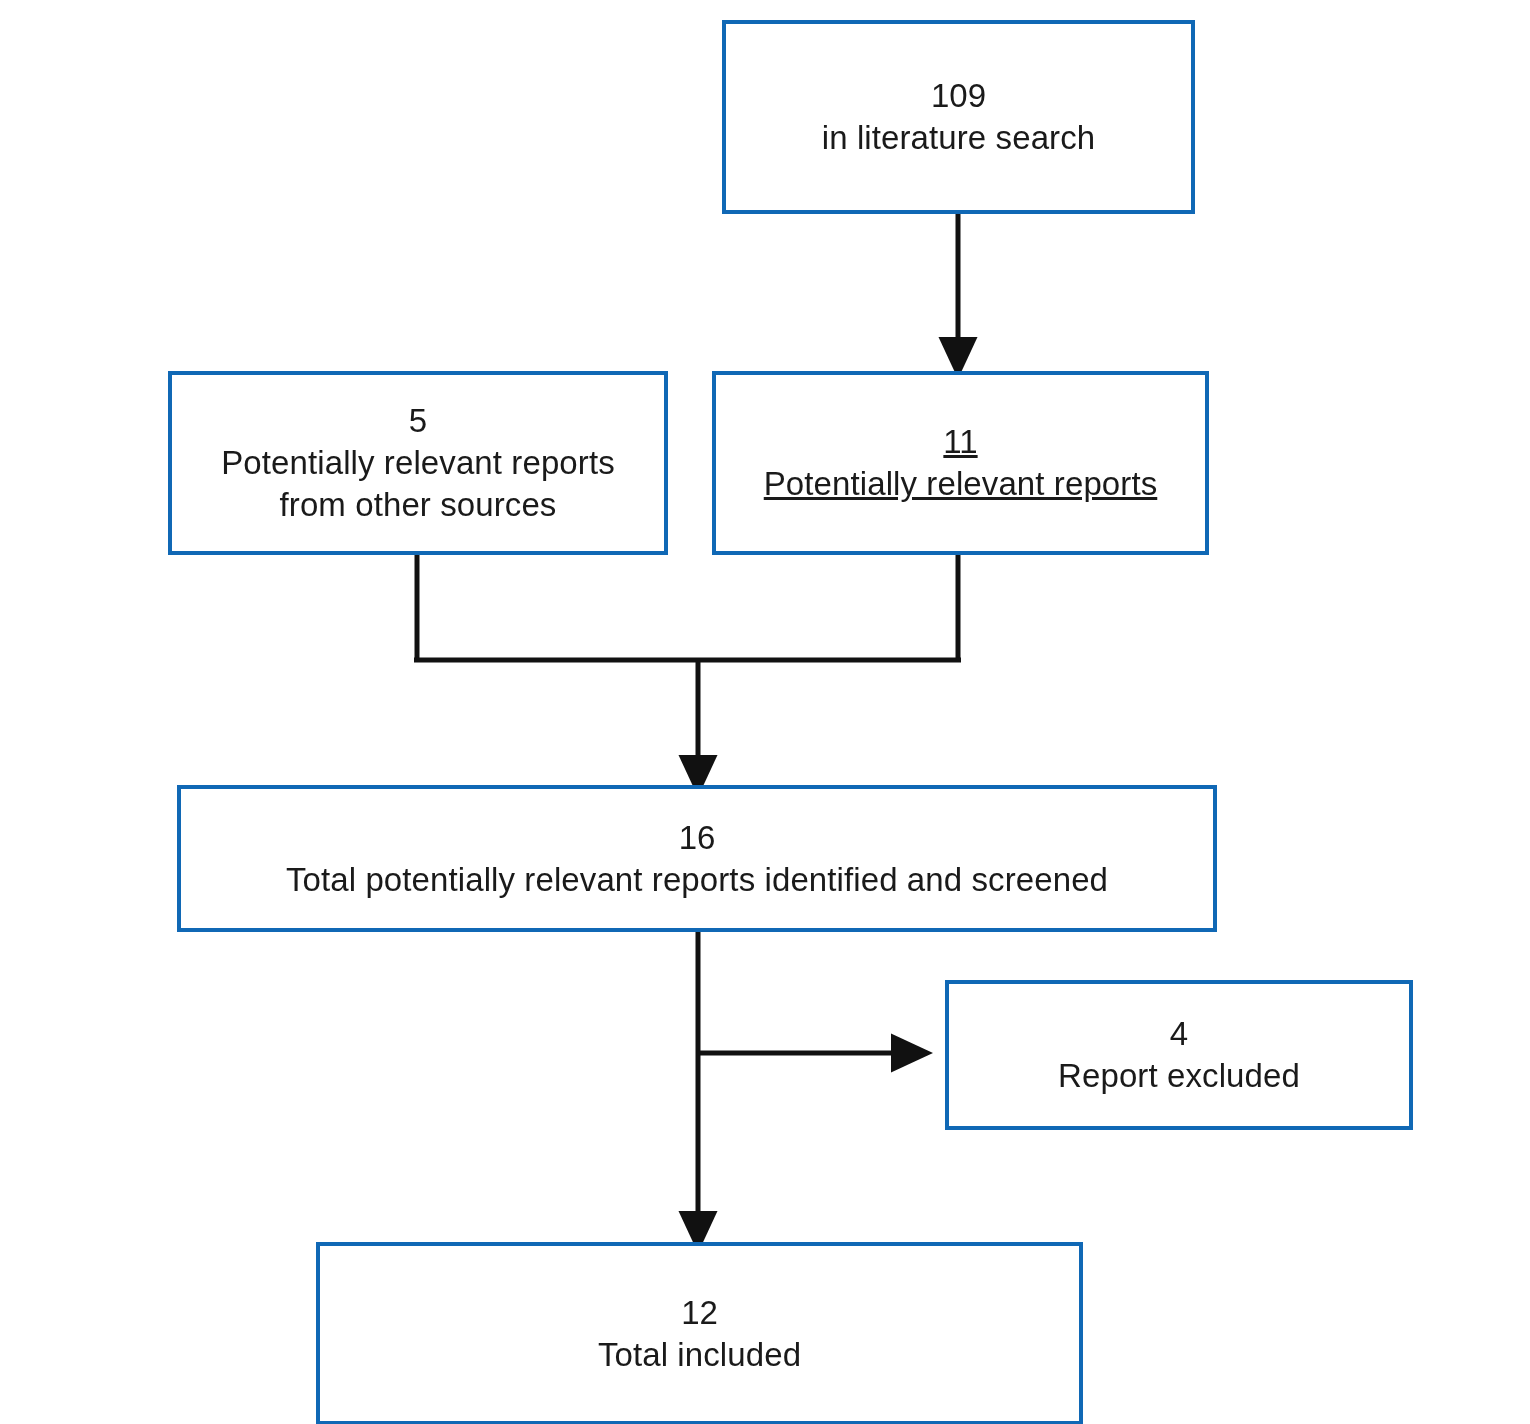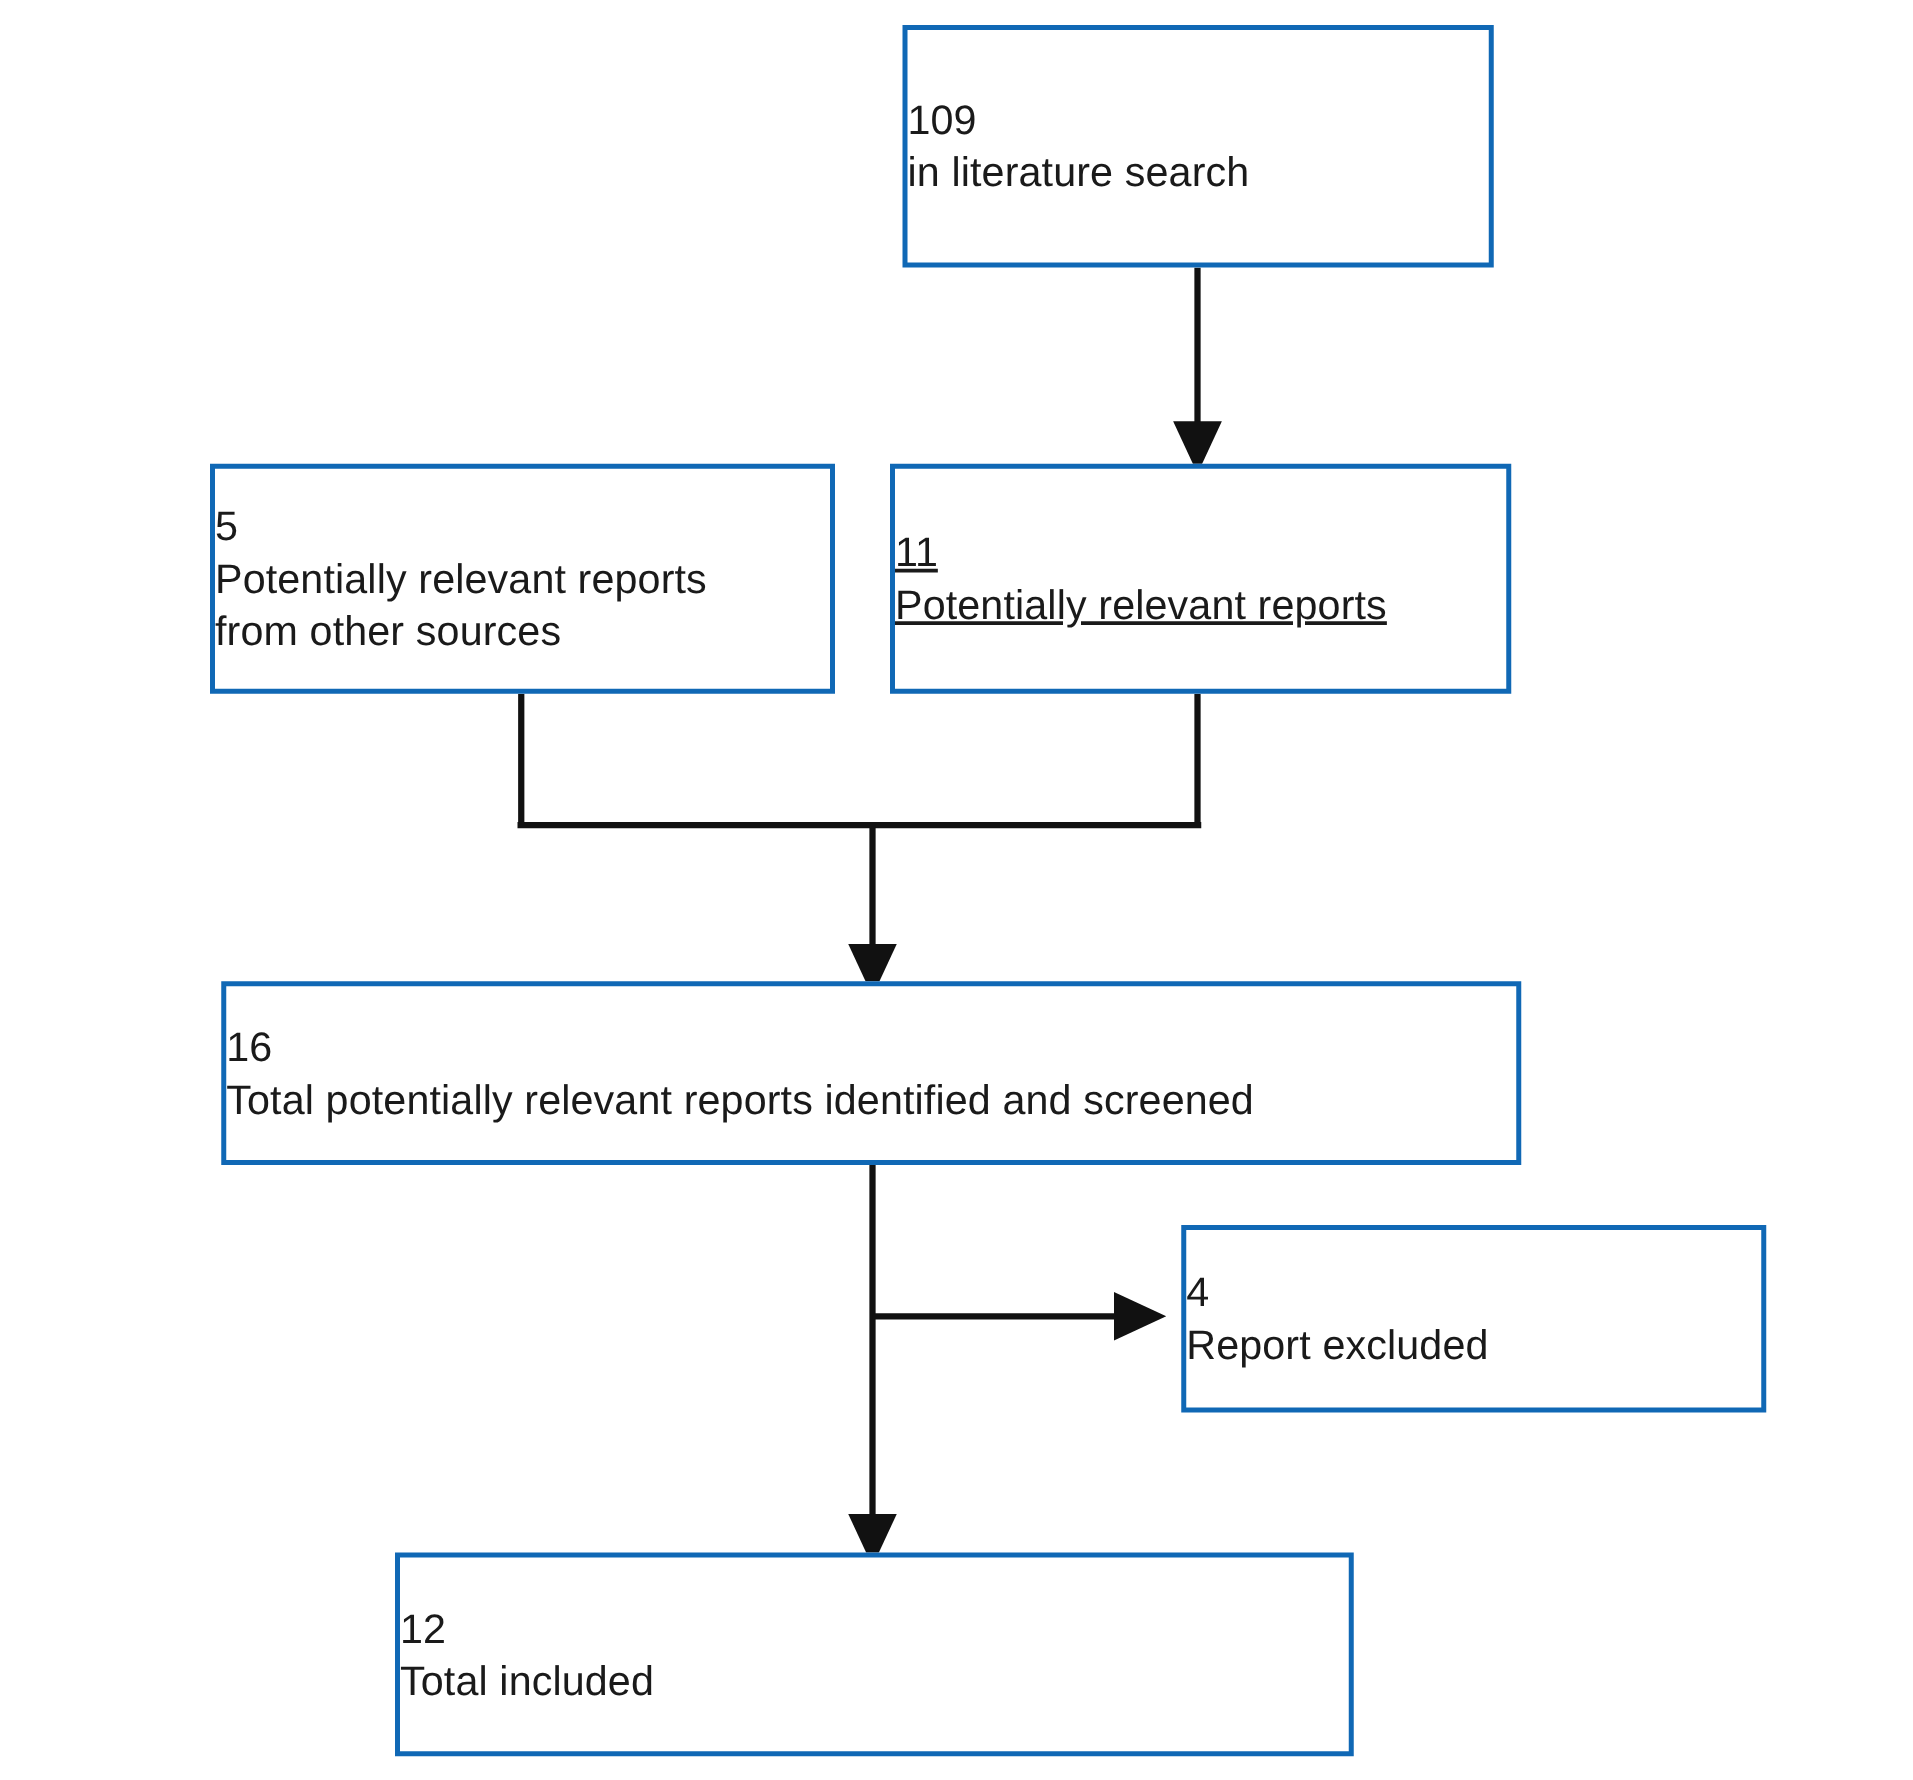--- a/index.html
+++ b/index.html
@@ -28,21 +28,21 @@
     height: 1424px;
     pointer-events: none;
   }
   .flow-box {
     position: absolute;
     box-sizing: border-box;
     background: #ffffff;
     border: 4px solid #1068b5;
     display: flex;
     flex-direction: column;
-    align-items: flex-start;
+    align-items: center;
     justify-content: center;
     text-align: center;
   }
   .box-line {
     display: block;
     font-size: 33px;
     line-height: 1.27;
     letter-spacing: 0.1px;
     white-space: nowrap;
     color: #1a1a1a;
@@ -52,21 +52,21 @@
     line-height: 1.27;
     color: #1a1a1a;
   }
 
   
   #box-citations      { left: 722px;  top: 20px;   width: 473px;  height: 194px; }
   #box-other-sources  { left: 168px;  top: 371px;  width: 500px;  height: 184px; }
   #box-screened       { left: 712px;  top: 371px;  width: 497px;  height: 184px; text-decoration: underline; }
   #box-total          { left: 177px;  top: 785px;  width: 1040px; height: 147px; }
   #box-excluded       { left: 945px;  top: 980px;  width: 468px;  height: 150px; }
-  #box-included       { left: 316px;  top: 1242px; width: 767px;  height: 163px; }
+  #box-included       { left: 316px;  top: 1242px; width: 767px;  height: 183px; }
 </style>
 </head>
 <body>
 
 <div id="flow-root">
 
   <svg id="connector-layer" viewBox="0 0 1530 1424" width="1530" height="1424" aria-hidden="true">
     <defs>
       <marker id="arrowhead" markerWidth="9" markerHeight="9" refX="4.2" refY="4.5" orient="auto" markerUnits="strokeWidth">
         <path d="M 0 0.6 L 8.4 4.5 L 0 8.4 z" fill="#111111"></path>

